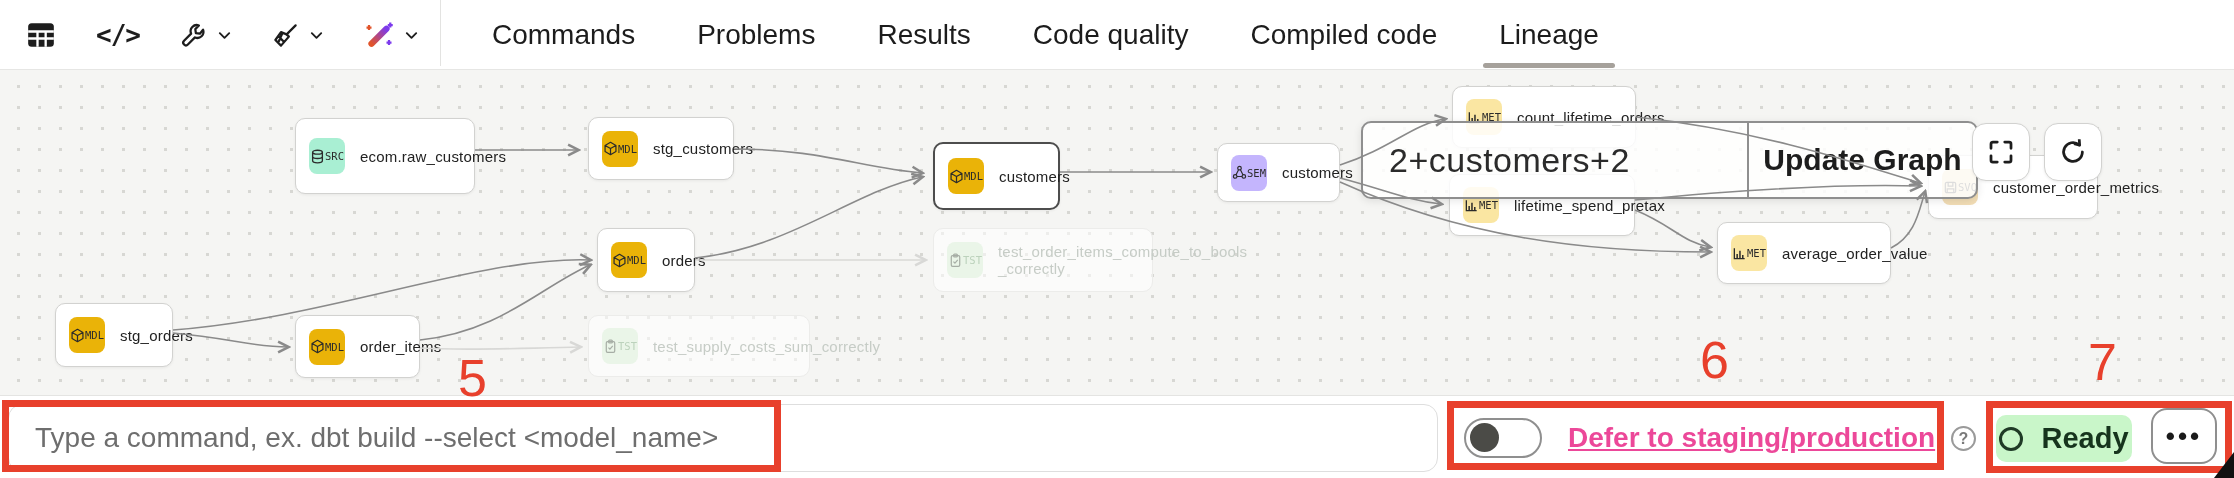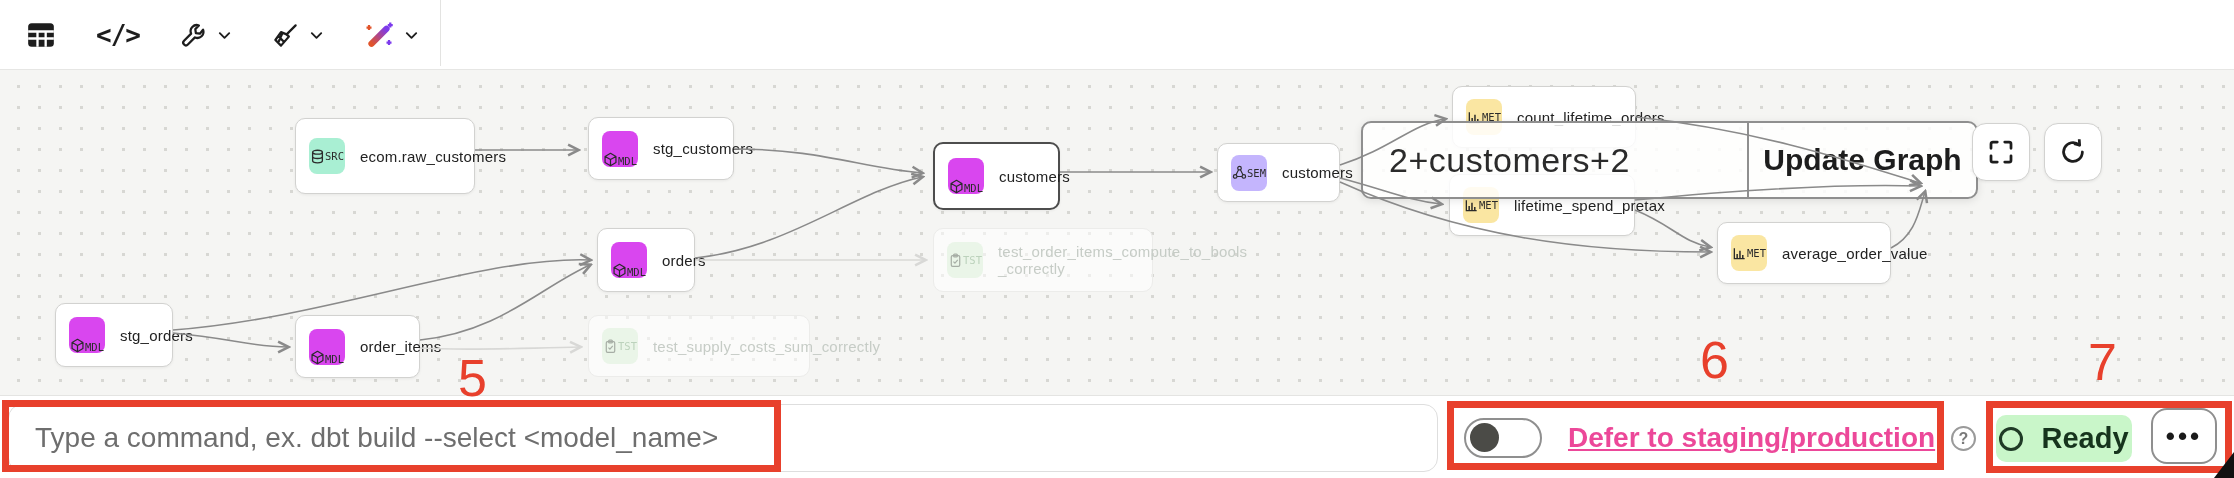--- a/index.html
+++ b/index.html
@@ -24,21 +24,21 @@
             background-image:radial-gradient(#d7d7d3 1.6px, transparent 1.6px);
             background-size:21px 21px; background-position:8px 6px; }
   .node { position:absolute; background:#fff; border:1.5px solid #d2d2d0; border-radius:10px;
           display:flex; align-items:center; gap:15px; padding-left:13px;
           box-shadow:0 1px 3px rgba(0,0,0,.06); z-index:1; }
   .node .nlabel { font-size:15px; color:#222; letter-spacing:.2px; line-height:17px; }
   .node.selected { border:2px solid #4d4d4d; }
   .badge { width:36px; height:36px; border-radius:8px; display:flex; flex-direction:row; align-items:center; justify-content:center; flex:0 0 36px; }
   .badge svg { width:15px; height:15px; display:block; }
   .badge .btxt { font-family:"DejaVu Sans Mono", monospace; font-size:10.5px; color:#2c2c2c; line-height:11px; margin-top:1px; }
-  .b-src { background:#a9efd3; } .b-mdl { background:#d946ef;align-items:flex-end; } .b-sem { background:#c4b5fd; }
+  .b-src { background:#a9efd3; } .b-mdl { background:#eab308; } .b-sem { background:#c4b5fd; }
   .b-met { background:#fae6a2; } .b-svq { background:#f2ddb5; } .b-tst { background:#e7f3e4; }
   .node.faded { border-color:#ececea; box-shadow:none; background:rgba(255,255,255,.55); }
   .node.faded .nlabel { color:#c6ccc6; }
   .node.faded .badge { background:#eaf5e8; }
   .node.faded .badge .btxt { color:#bcd2bc; }
   .node.faded .badge svg { opacity:.35; }
 
   .selector { position:absolute; left:1361px; top:51px; width:617px; height:78px; z-index:2;
               background:rgba(255,255,255,.84); border:2px solid #8f8f8f; border-radius:10px;
               display:flex; box-shadow:0 2px 8px rgba(0,0,0,.10); }
@@ -175,20 +175,28 @@
       <span class="tool">
         <svg width="30" height="30">
             <use href="#ic-wand"></use>
           </svg>
         <svg width="15" height="15">
             <use href="#ic-chevdown"></use>
           </svg>
       </span>
     </div>
     <div class="hdr-divider"></div>
+    <div class="tabs">
+      <span class="tab">Commands</span>
+      <span class="tab">Problems</span>
+      <span class="tab">Results</span>
+      <span class="tab">Code quality</span>
+      <span class="tab">Compiled code</span>
+      <span class="tab active">Lineage</span>
+    </div>
   </div>
 
   <div class="canvas">
 
     <div class="node" style="left:295px;top:48px;width:180px;height:76px">
       <span class="badge b-src">
           <svg>
             <use href="#ic-db"></use>
           </svg>
           <span class="btxt">SRC</span>
@@ -241,20 +249,29 @@
       <span class="nlabel">lifetime_spend_pretax</span>
     </div>
     <div class="node" style="left:1717px;top:152px;width:174px;height:62px">
       <span class="badge b-met">
           <svg>
             <use href="#ic-met"></use>
           </svg>
           <span class="btxt">MET</span>
         </span>
       <span class="nlabel">average_order_value</span>
+    </div>
+    <div class="node" style="left:1928px;top:85px;width:170px;height:64px">
+      <span class="badge b-svq">
+          <svg>
+            <use href="#ic-save"></use>
+          </svg>
+          <span class="btxt">SVQ</span>
+        </span>
+      <span class="nlabel">customer_order_metrics</span>
     </div>
     <div class="node" style="left:55px;top:233px;width:118px;height:64px">
       <span class="badge b-mdl">
           <svg>
             <use href="#ic-cube"></use>
           </svg>
           <span class="btxt">MDL</span>
         </span>
       <span class="nlabel">stg_orders</span>
     </div>

